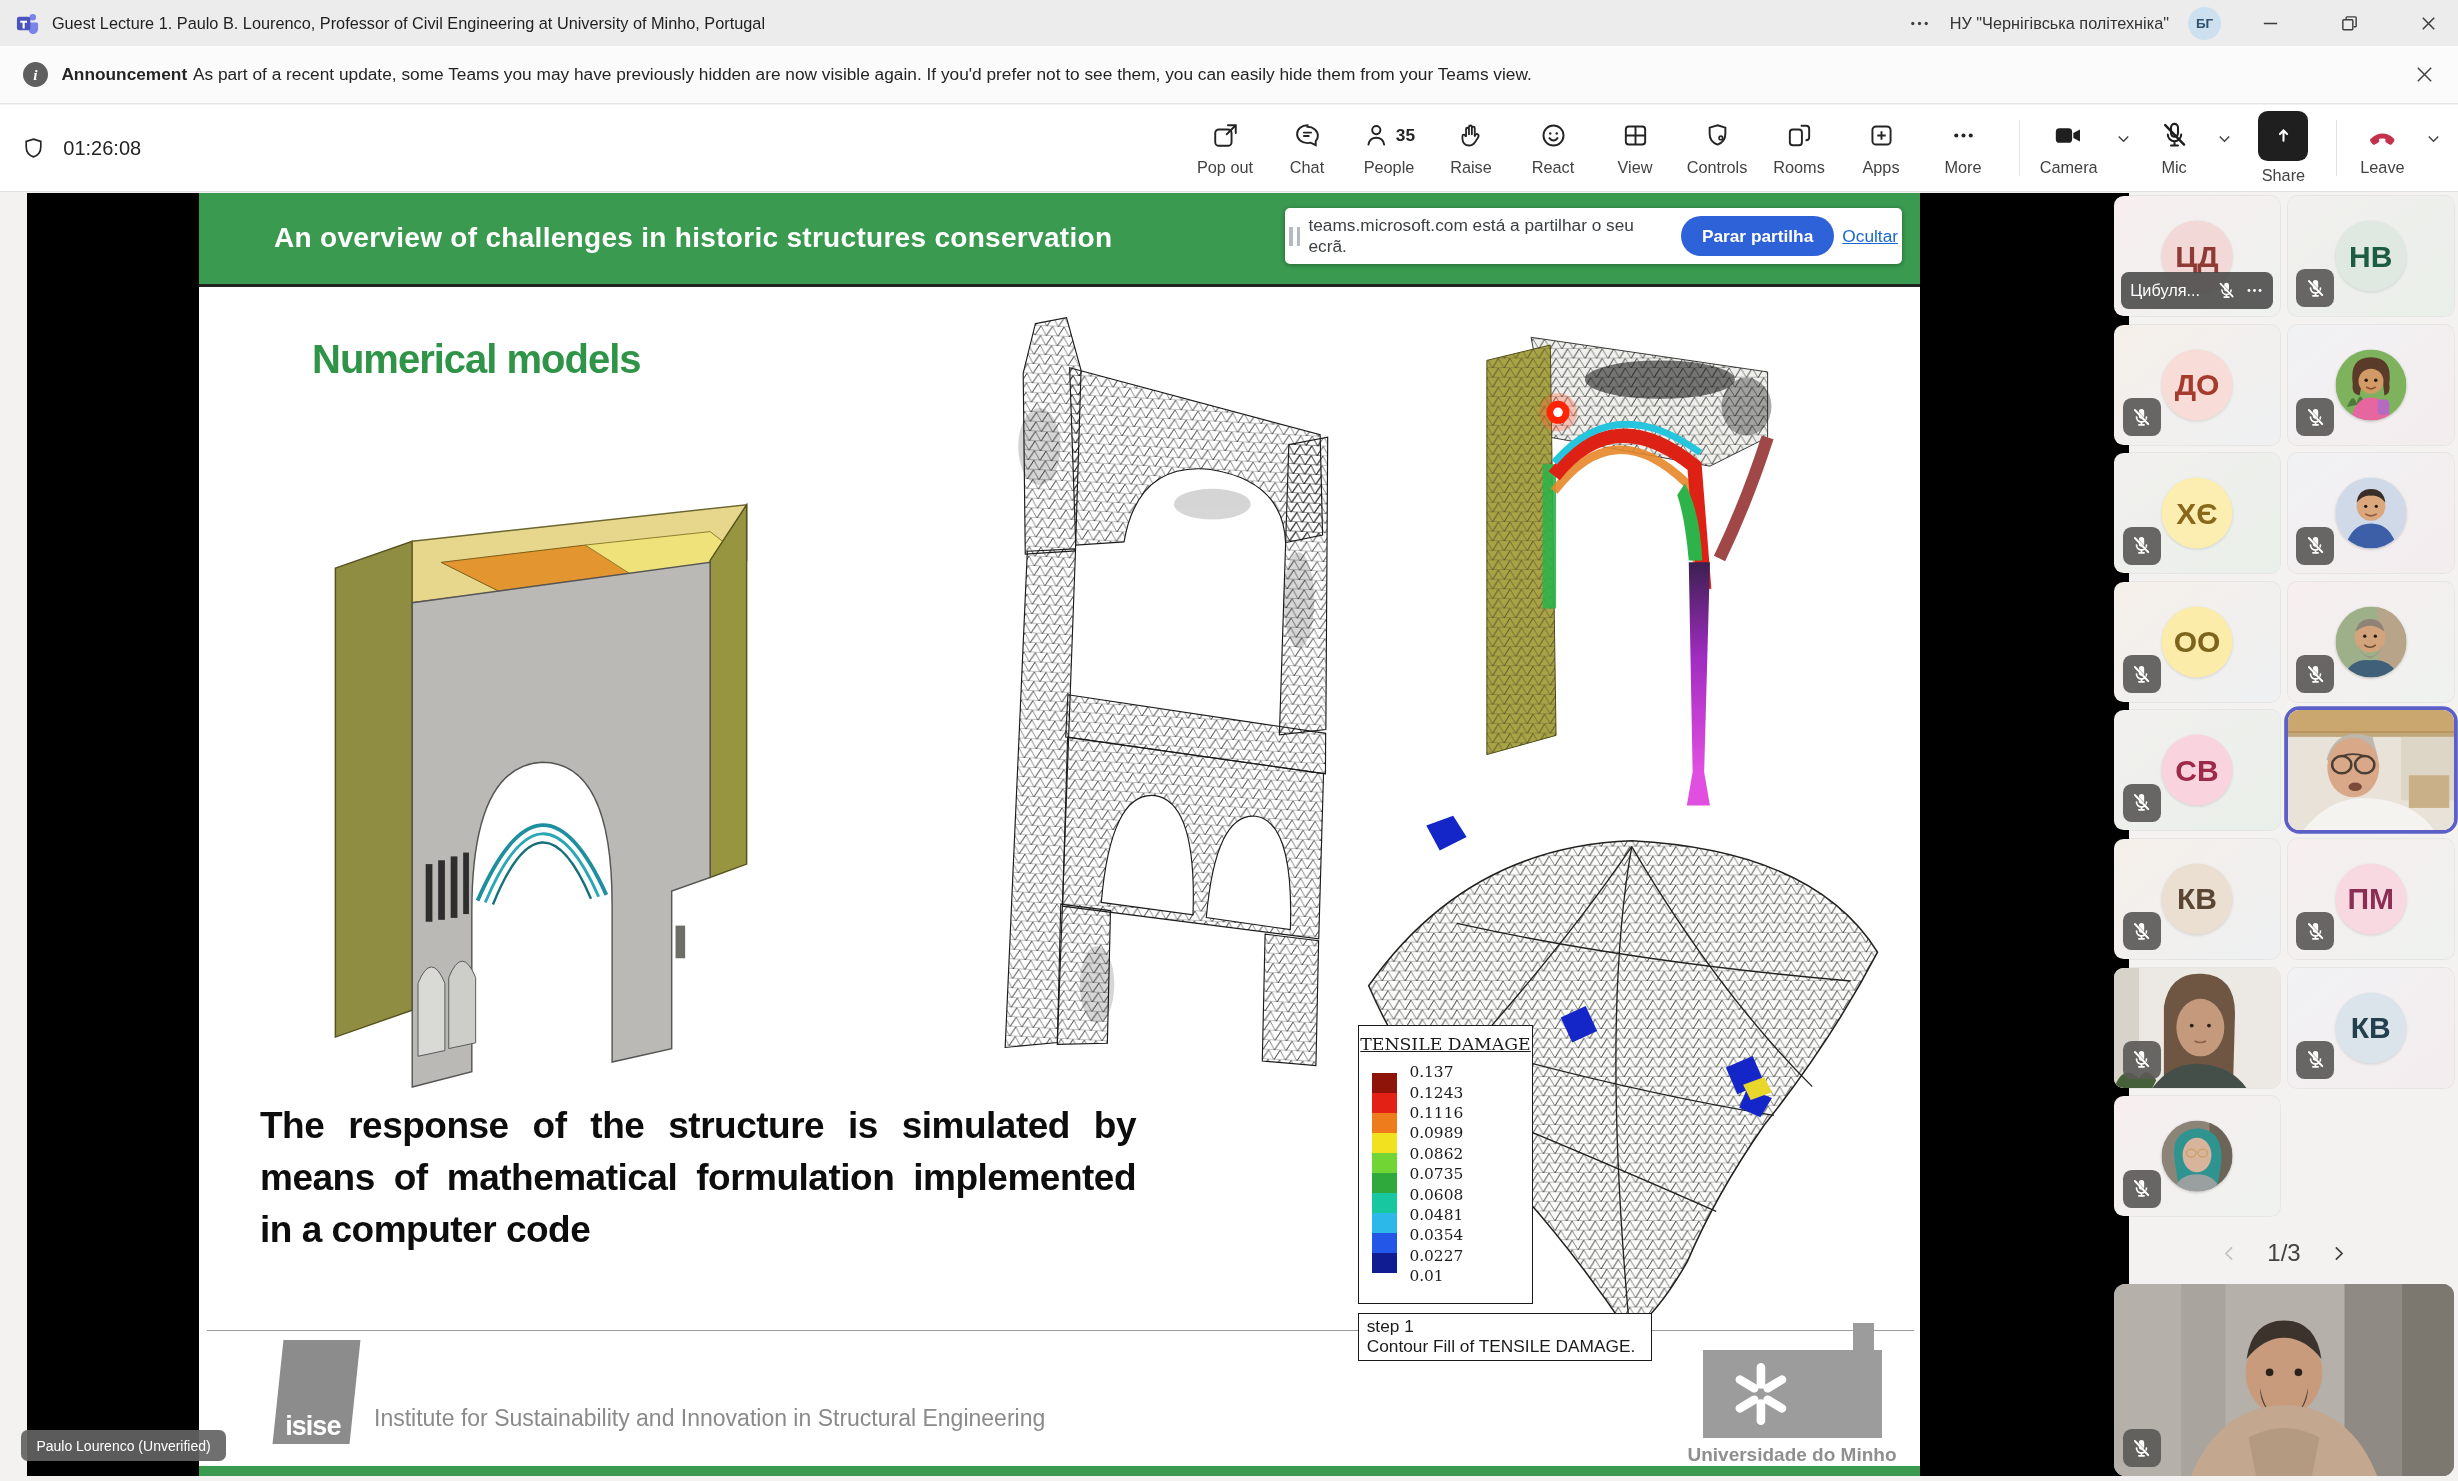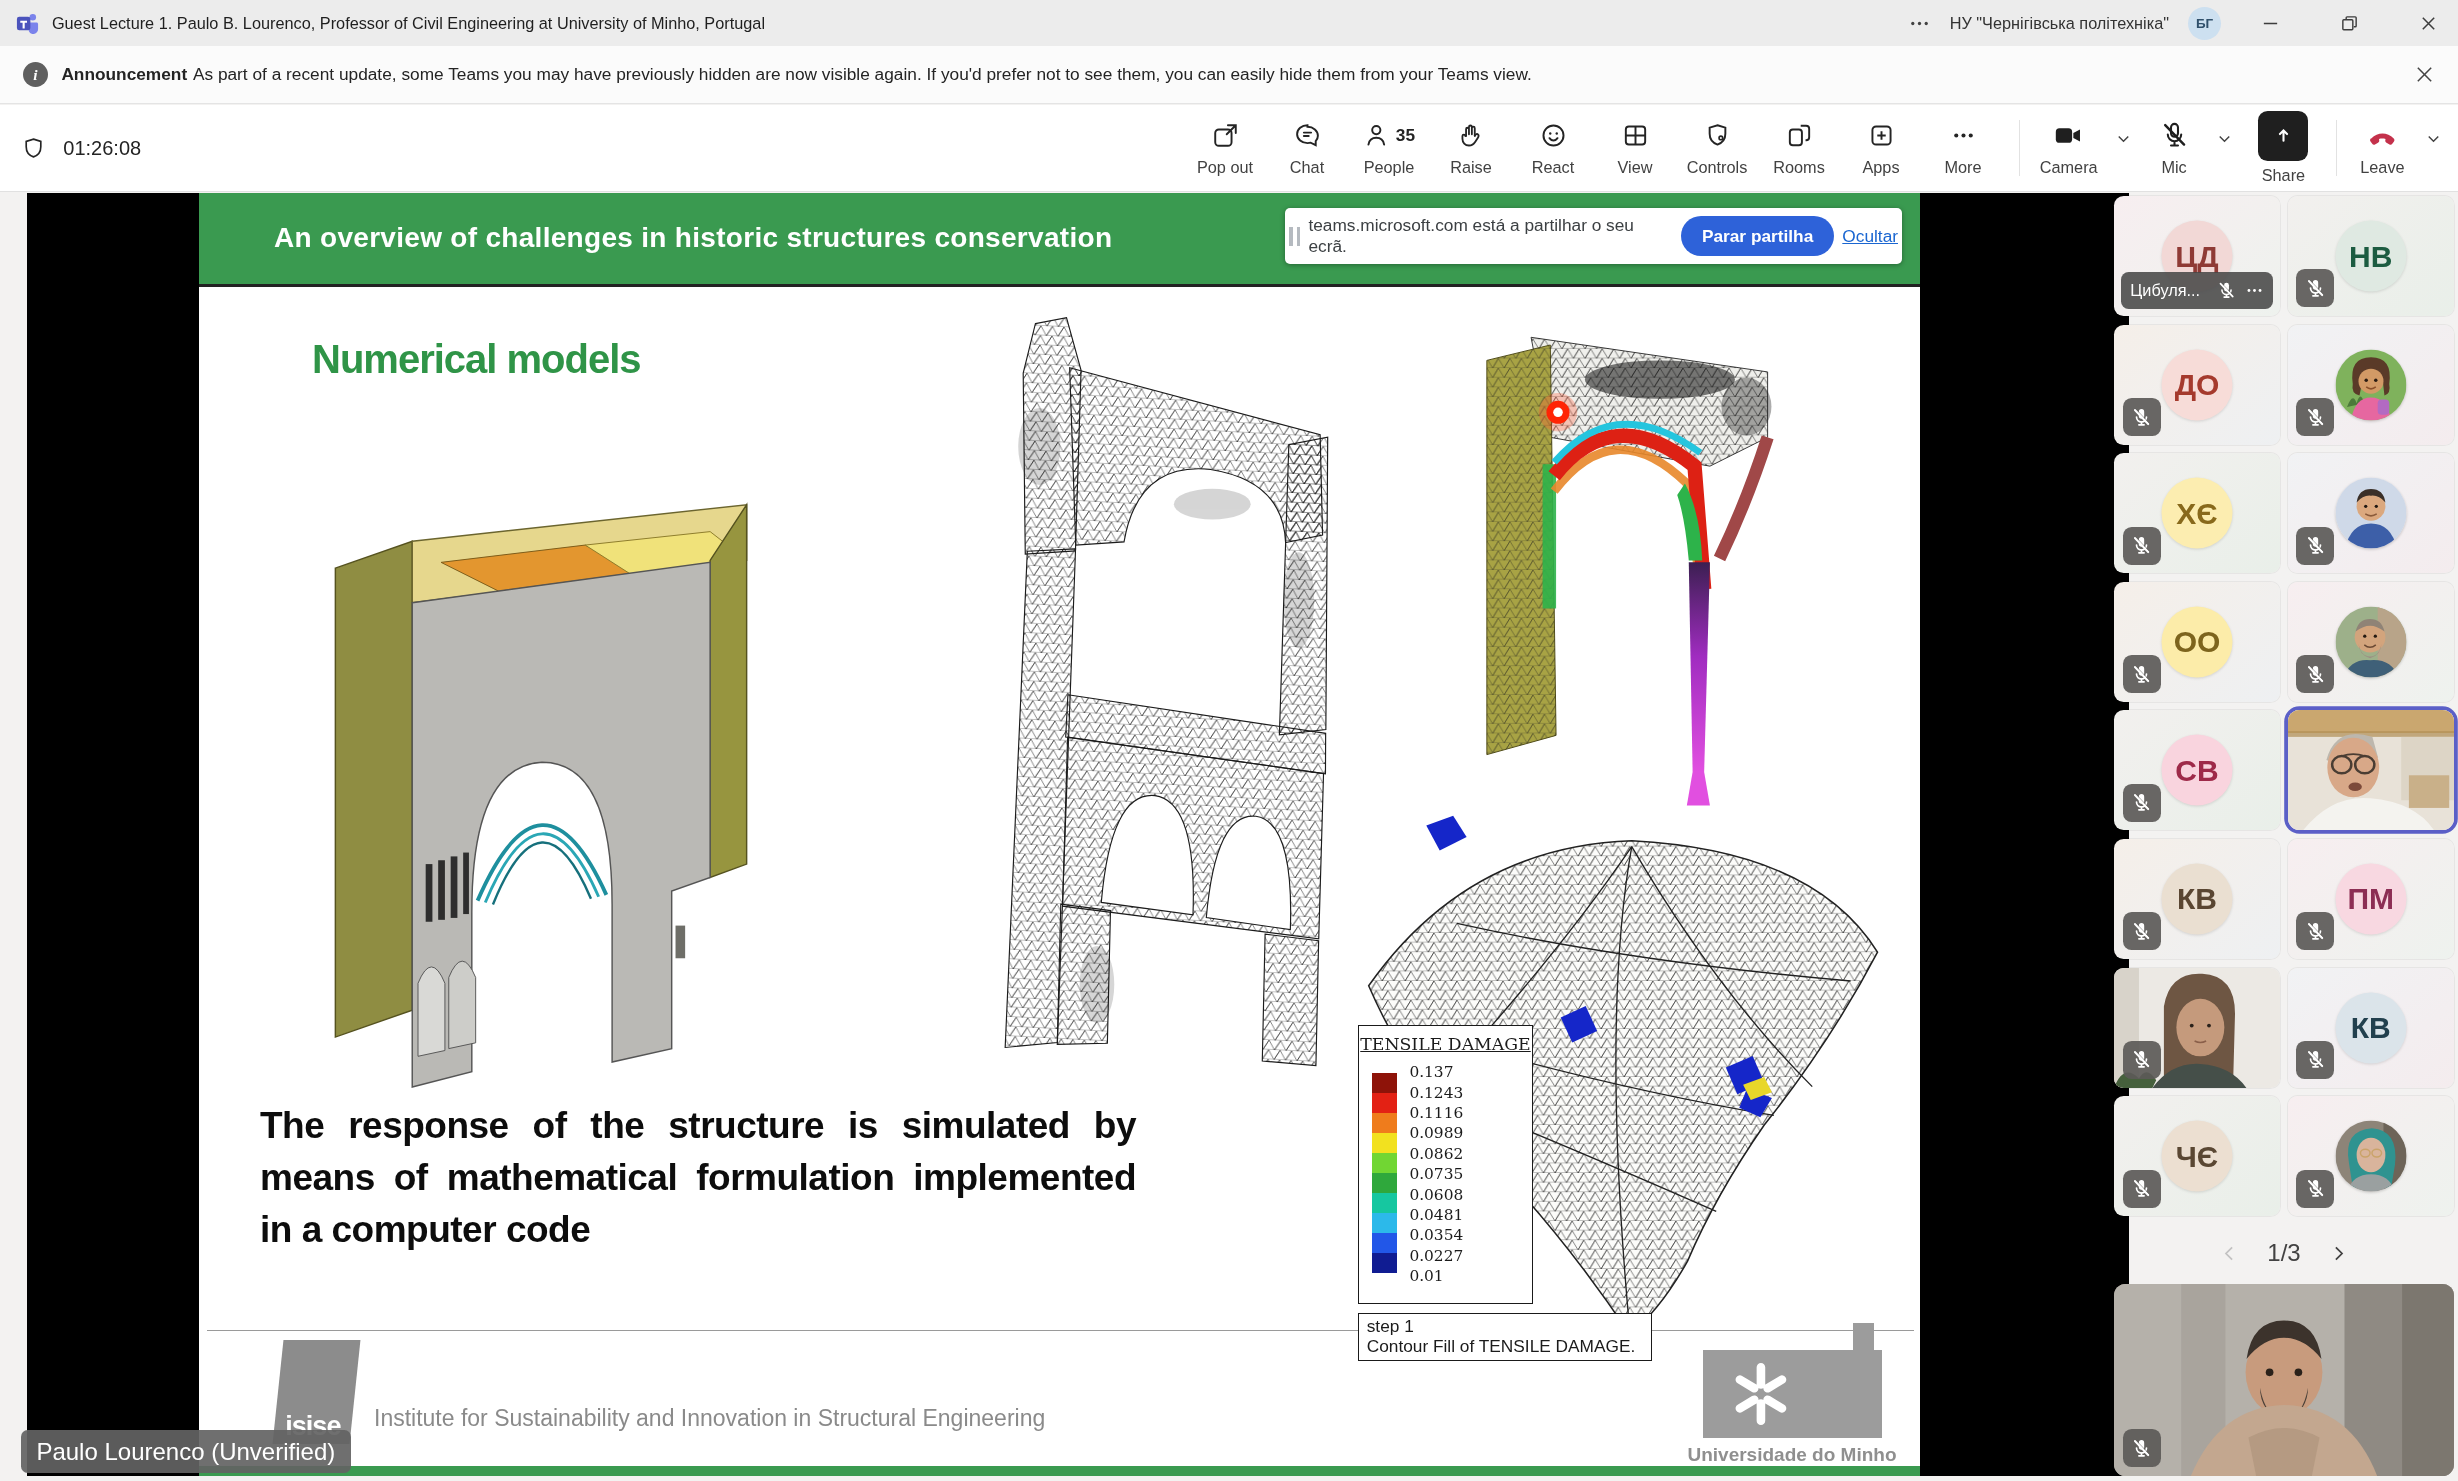--- a/index.html
+++ b/index.html
@@ -86,21 +86,21 @@
                 border-radius:5px;box-shadow:0 1px 5.8px rgba(0,0,0,.35);display:flex;align-items:center;
                 padding:0 4px;box-sizing:border-box;gap:8px;font-size:17.3px;color:#3c4043;z-index:20;}
   .grip{display:flex;gap:3.8px;}
   .grip i{display:block;width:3.8px;height:19px;background:#b5bac0;}
   .stop-share{background:#2e62d9;color:#fff;font-weight:700;font-size:17.3px;border:none;
               border-radius:21px;padding:9.6px 21px;cursor:pointer;white-space:nowrap;}
   .hide-link{color:#1a66d1;text-decoration:underline;font-size:17.3px;cursor:pointer;}
 
   
   .presenter-pill{position:absolute;left:21px;top:1430px;background:rgba(99,99,99,.92);color:#fff;
-                  font-size:24px;padding:7.7px 15.4px;border-radius:6.7px;z-index:15;white-space:nowrap;}
+                  font-size:14px;padding:7.7px 15.4px;border-radius:6.7px;z-index:15;white-space:nowrap;}
 
   
   .sidebar{position:absolute;left:2114px;top:196px;width:340px;height:1285px;}
   .tiles{display:grid;grid-template-columns:166px 166px;grid-auto-rows:120px;gap:8.6px 7.7px;}
   .tile{position:relative;border-radius:9.6px;overflow:hidden;cursor:pointer;
         box-shadow:0 0 0 1px rgba(0,0,0,.05);}
   .bgA{background:linear-gradient(140deg,#f2f0ee,#e9efe9);}
   .bgB{background:linear-gradient(140deg,#f5efe9,#eef0f2);}
   .bgC{background:linear-gradient(140deg,#f7eef0,#eef2ee);}
   .bgD{background:linear-gradient(140deg,#f1f2f4,#f4ecee);}
@@ -760,32 +760,20 @@
 <svg viewBox="0 0 24 24" aria-hidden="true">
   <rect x="9.2" y="3.2" width="5.6" height="10" rx="2.8" fill="#fff"></rect>
   <path d="M6.8 11.5a5.2 5.2 0 0 0 10.4 0" fill="none" stroke="#fff" stroke-width="1.8" stroke-linecap="round"></path>
   <path d="M12 16.8v2.6M9.3 19.6h5.4" fill="none" stroke="#fff" stroke-width="1.8" stroke-linecap="round"></path>
   <path d="M5.2 4.2L19 18.8" stroke="#fff" stroke-width="2.2" stroke-linecap="round"></path>
   <path d="M6.4 3.4L20.2 18" stroke="#5c5a58" stroke-width="1" stroke-linecap="round" opacity=".5"></path>
 </svg>
 </div>
       </div>
 
-      <div class="tile bgA">
-        <div class="avatar" style="background: rgb(236, 223, 209); color: rgb(90, 71, 51);">ЧЄ</div>
-        <div class="mic-badge mic-slot">
-<svg viewBox="0 0 24 24" aria-hidden="true">
-  <rect x="9.2" y="3.2" width="5.6" height="10" rx="2.8" fill="#fff"></rect>
-  <path d="M6.8 11.5a5.2 5.2 0 0 0 10.4 0" fill="none" stroke="#fff" stroke-width="1.8" stroke-linecap="round"></path>
-  <path d="M12 16.8v2.6M9.3 19.6h5.4" fill="none" stroke="#fff" stroke-width="1.8" stroke-linecap="round"></path>
-  <path d="M5.2 4.2L19 18.8" stroke="#fff" stroke-width="2.2" stroke-linecap="round"></path>
-  <path d="M6.4 3.4L20.2 18" stroke="#5c5a58" stroke-width="1" stroke-linecap="round" opacity=".5"></path>
-</svg>
-</div>
-      </div>
 
       <div class="tile bgC">
         <div class="avatar photo">
           <svg width="71" height="71" viewBox="0 0 74 74">
             <rect width="74" height="74" fill="#8d8478"></rect>
             <rect x="50" width="24" height="74" fill="#6d6458"></rect>
             <path d="M14 44 Q8 10 38 8 Q66 10 62 46 L58 70 L18 70 Z" fill="#2f9390"></path>
             <ellipse cx="37" cy="36" rx="15" ry="18" fill="#d9b49c"></ellipse>
             <ellipse cx="31" cy="34" rx="5" ry="4" fill="none" stroke="#caa36a" stroke-width="1.5"></ellipse>
             <ellipse cx="43" cy="34" rx="5" ry="4" fill="none" stroke="#caa36a" stroke-width="1.5"></ellipse>

